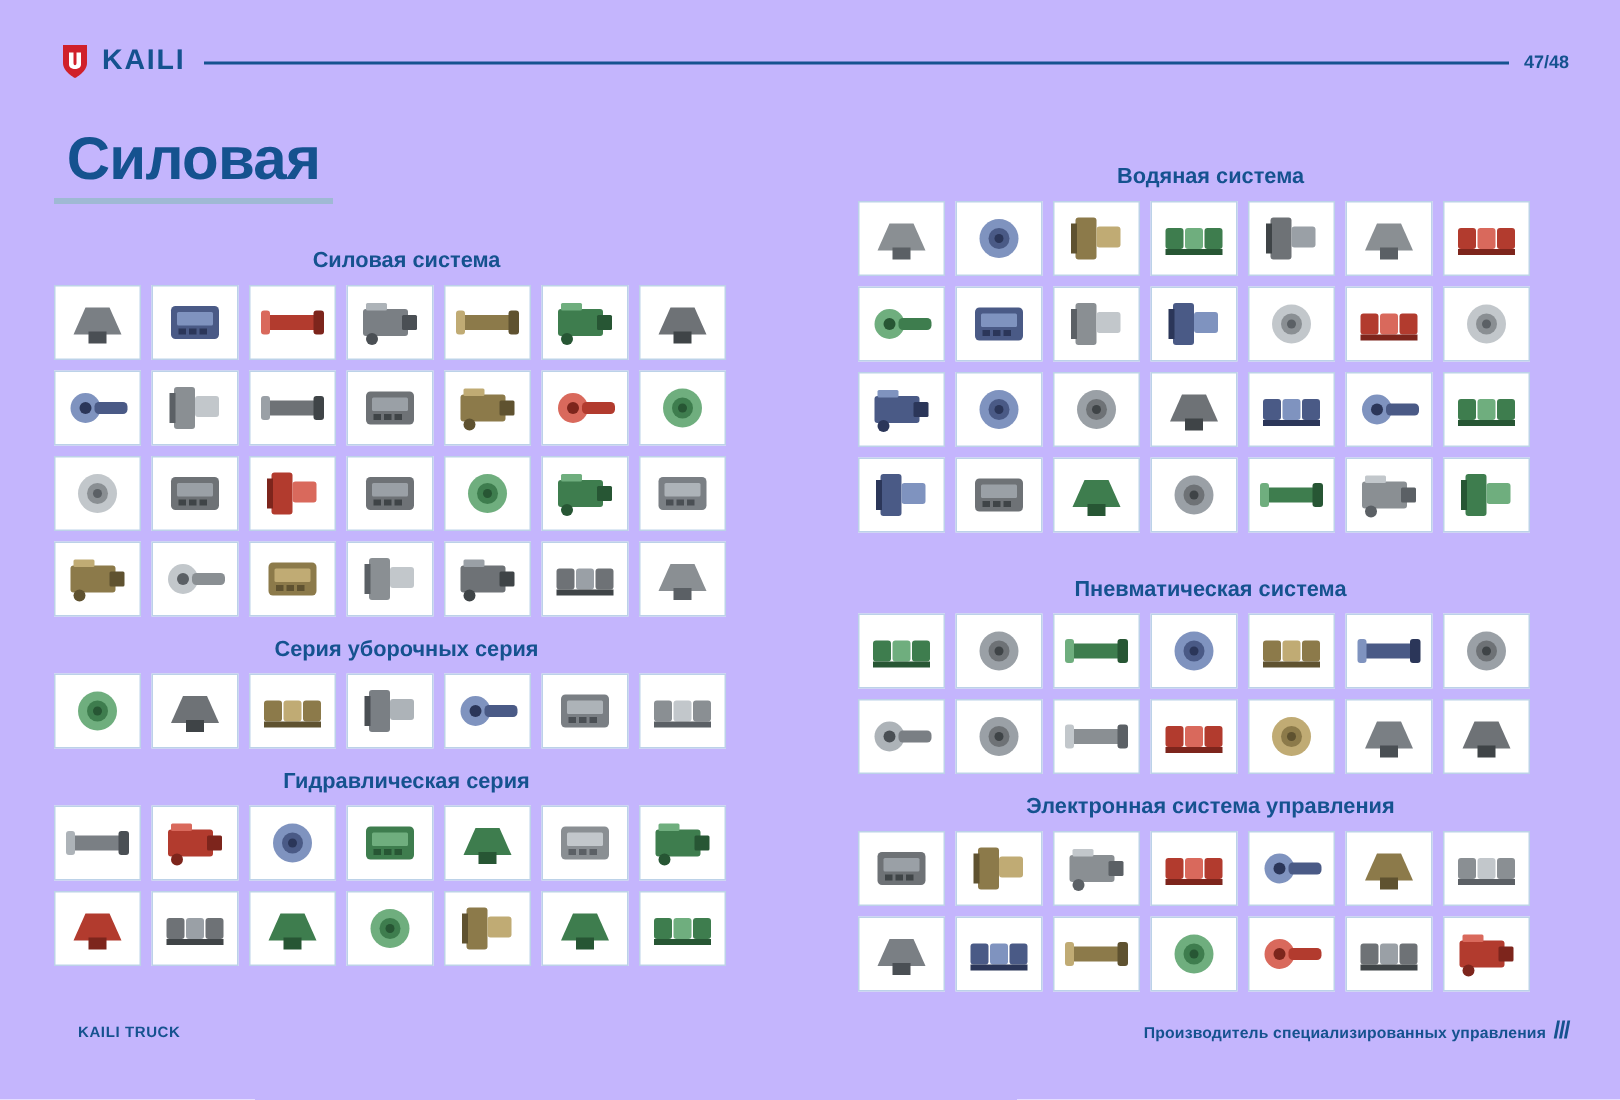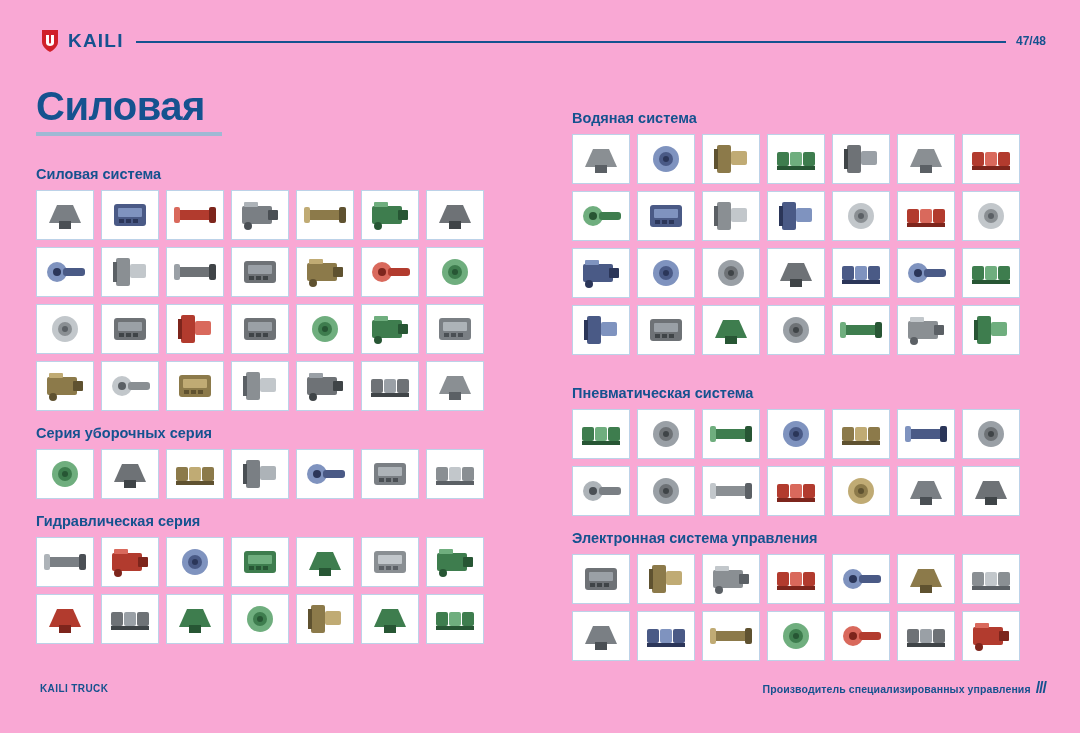--- a/index.html
+++ b/index.html
@@ -7,21 +7,22 @@
     width: 1080px;
     height: 733px;
     background: #ffffff;
     font-family: "Liberation Sans", sans-serif;
     overflow: hidden;
   }
   .page {
     position: relative;
     width: 1080px;
     height: 733px;
-    background: #f9a8d4;
+    background: #c4b5fd;
+    text-align: center;
   }
 
   
   .header {
     position: absolute;
     top: 28px;
     left: 40px;
     right: 34px;
     height: 26px;
     display: flex;
@@ -110,21 +111,21 @@
     display: flex;
     align-items: center;
     justify-content: center;
     overflow: hidden;
   }
   .cell svg { display: block; }
 
   
   .footer {
     position: absolute;
-    left: 40px;
+    left: 52px;
     right: 34px;
     bottom: 36px;
     display: flex;
     align-items: center;
     justify-content: space-between;
   }
   .footer-left {
     font-size: 10px;
     font-weight: bold;
     color: #15528f;

